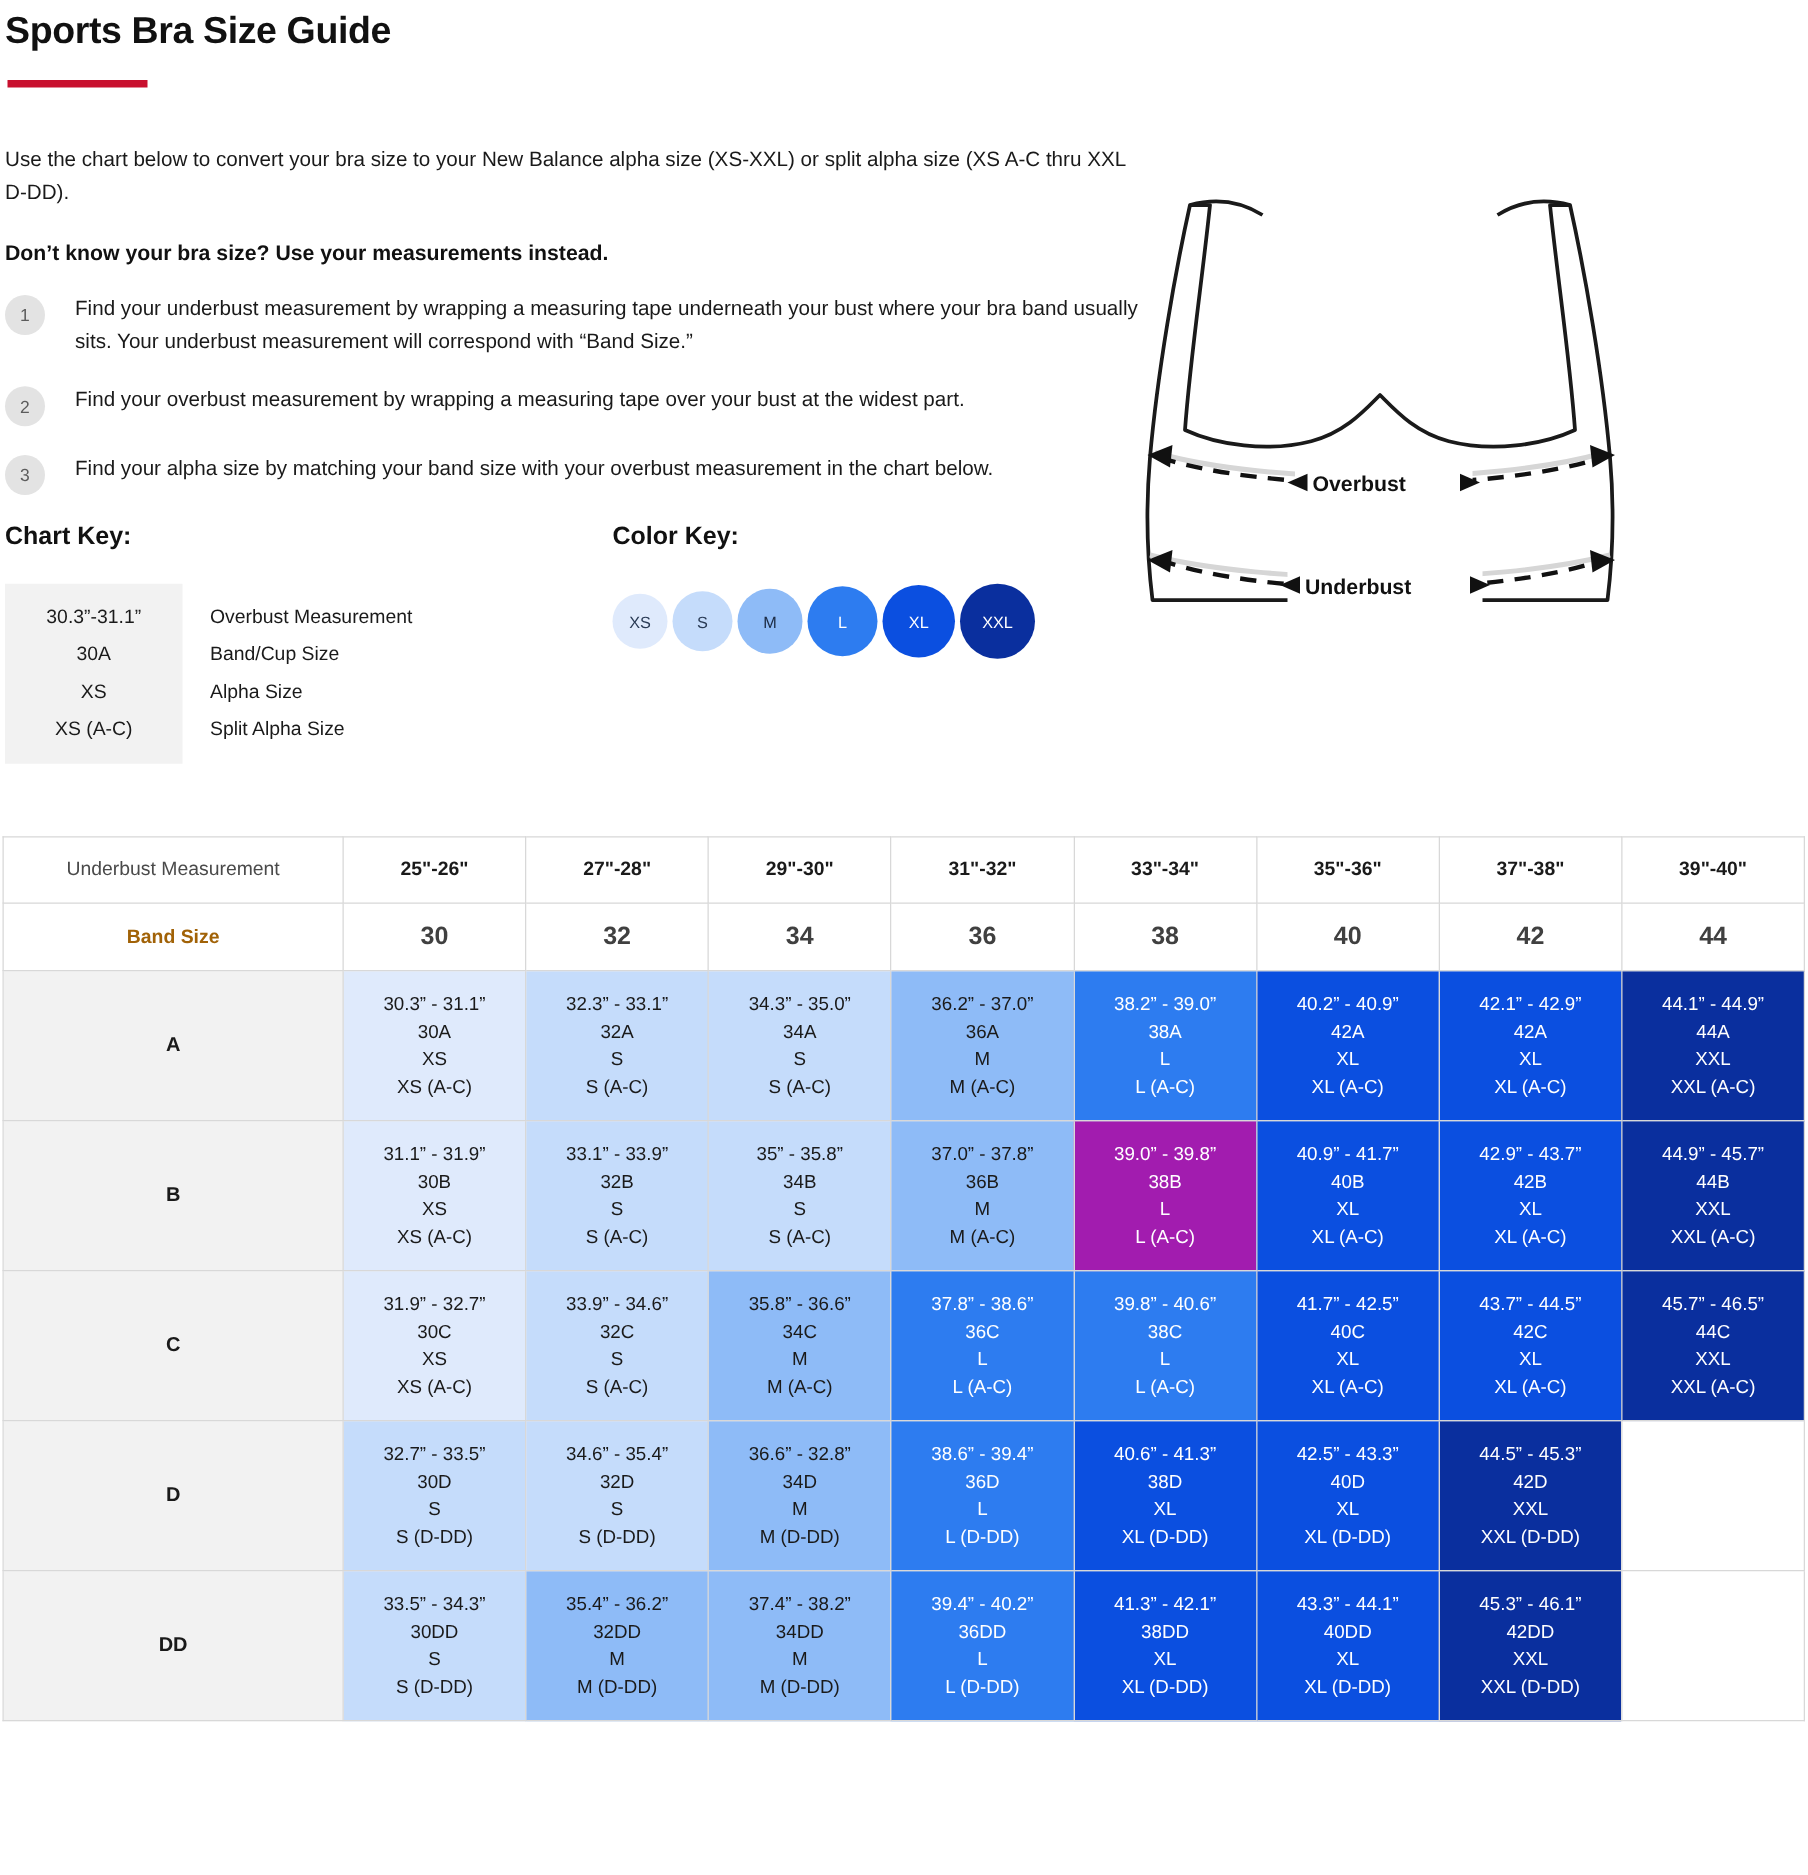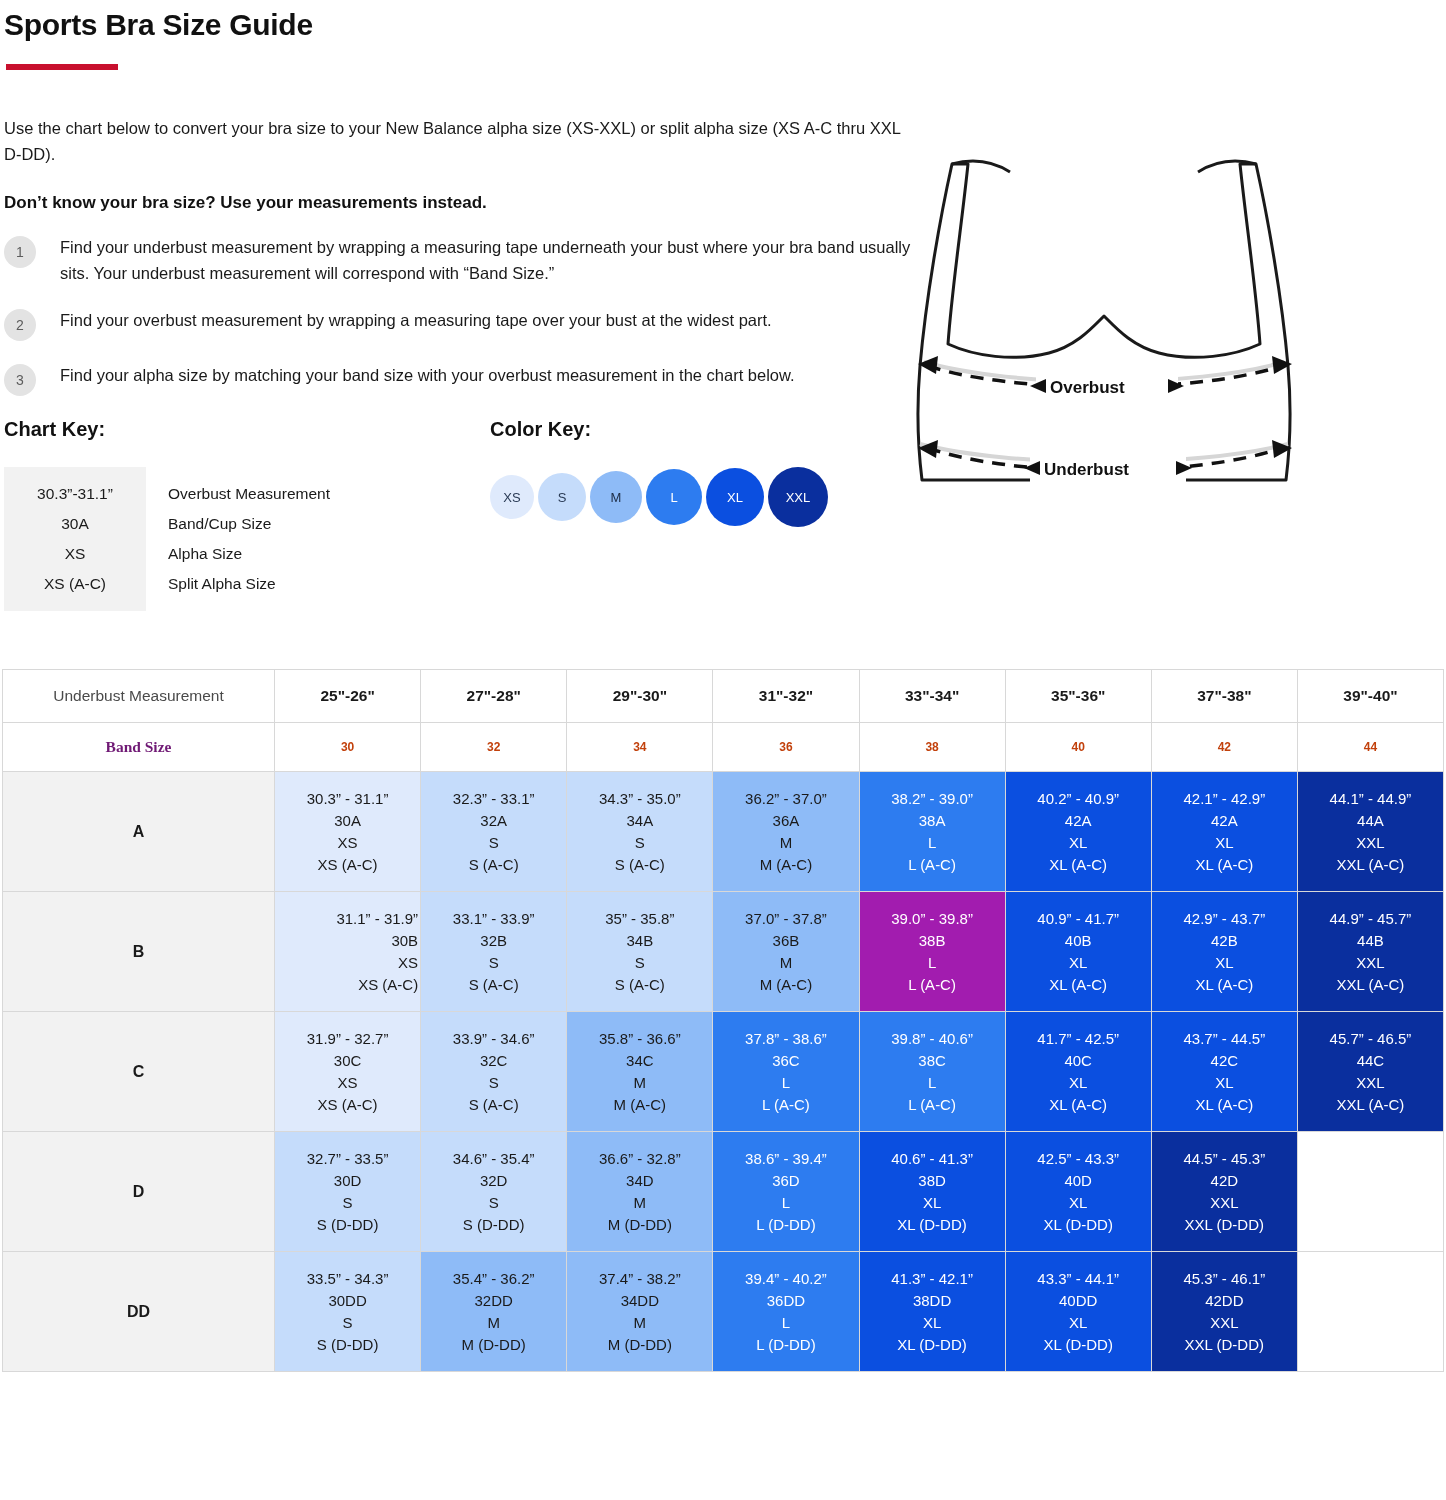--- a/index.html
+++ b/index.html
@@ -174,29 +174,28 @@
   }
   th.hdr-measure {
     font-size: 15.5px;
     color: #1a1a1a;
     font-weight: bold;
     padding: 17px 0;
     background: #ffffff;
   }
   th.hdr-bandlabel {
     font-size: 15.5px;
-    color: #701a75;
+    color: #a16207;
     font-weight: bold;
     padding: 15px 0;
     background: #ffffff;
-    font-family: Liberation Serif, serif;
   }
   th.hdr-bandsize {
-    font-size: 12px;
-    color: #c2410c;
+    font-size: 20px;
+    color: #404040;
     font-weight: bold;
     padding: 15px 0;
     background: #ffffff;
   }
   td.cup-label {
     font-size: 16px;
     font-weight: bold;
     background: #f2f2f2;
     color: #1a1a1a;
   }
@@ -379,21 +378,21 @@
             </td>
             <td class="cell dark" style="background: rgb(10, 47, 158);">
               <span class="cell-line">44.1” - 44.9”</span>
               <span class="cell-line">44A</span>
               <span class="cell-line">XXL</span>
               <span class="cell-line">XXL (A-C)</span>
             </td>
           </tr>
           <tr>
             <td class="cup-label col-label">B</td>
-            <td class="cell" style="background: rgb(223, 234, 252); text-align: right;">
+            <td class="cell" style="background: rgb(223, 234, 252);">
               <span class="cell-line">31.1” - 31.9”</span>
               <span class="cell-line">30B</span>
               <span class="cell-line">XS</span>
               <span class="cell-line">XS (A-C)</span>
             </td>
             <td class="cell" style="background: rgb(197, 220, 251);">
               <span class="cell-line">33.1” - 33.9”</span>
               <span class="cell-line">32B</span>
               <span class="cell-line">S</span>
               <span class="cell-line">S (A-C)</span>

